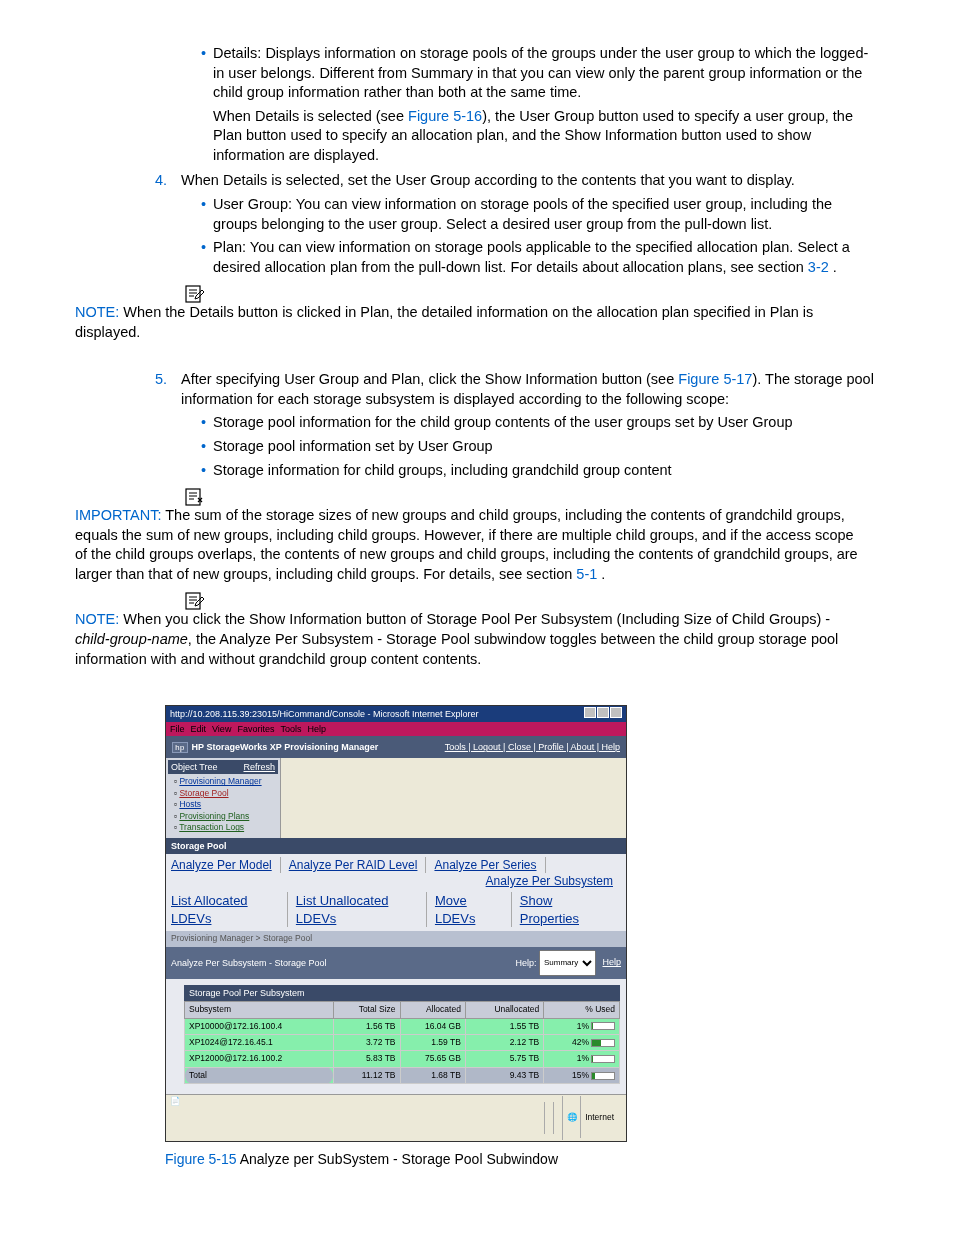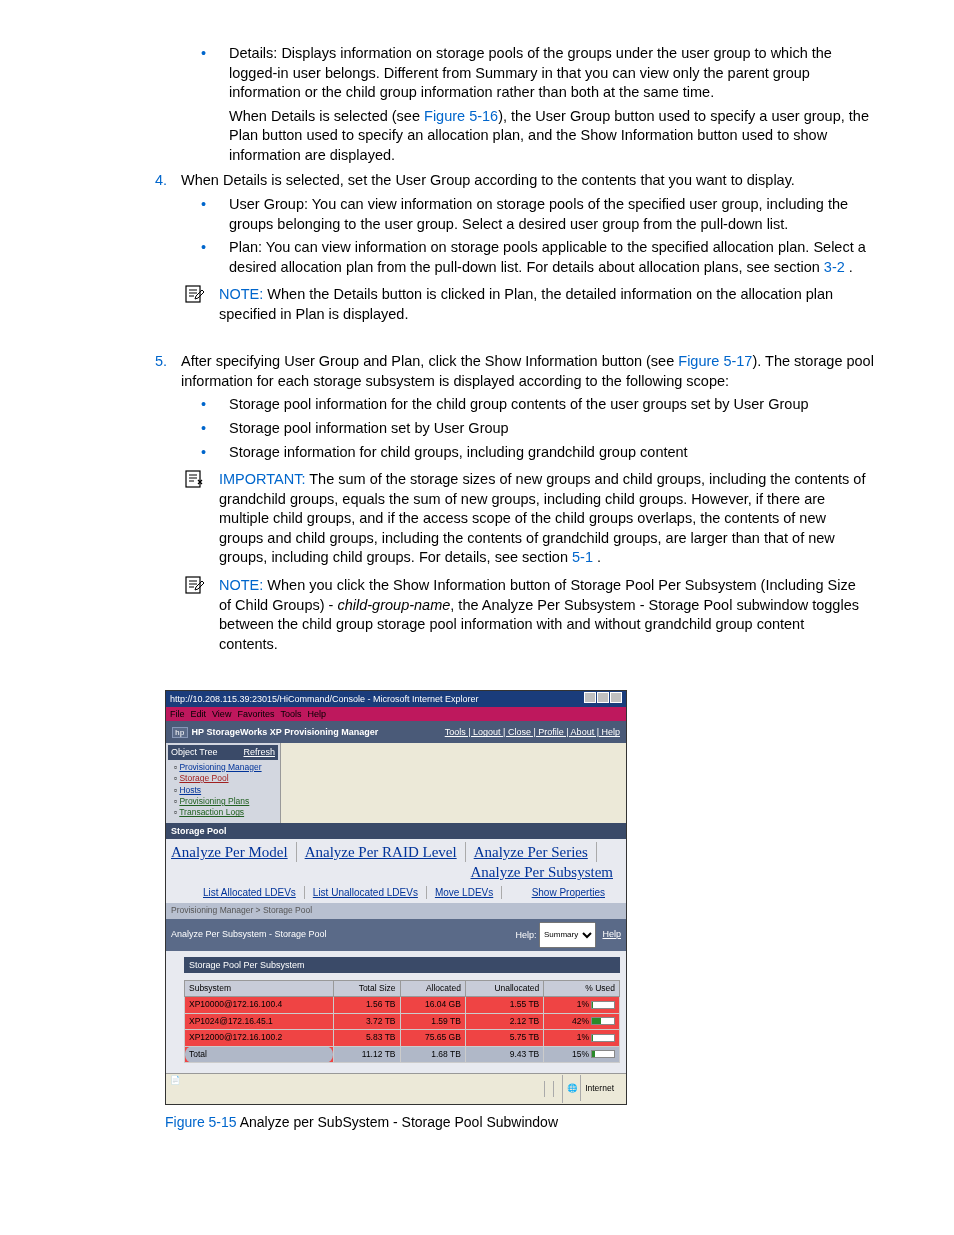--- a/index.html
+++ b/index.html
@@ -10,22 +10,22 @@
     padding: 40px 75px 30px 75px;
     width: 954px;
     box-sizing: border-box;
     line-height: 1.35;
   }
   .step-row { display:flex; margin:6px 0 4px 0; }
   .step-num { width:22px; color:#0066cc; flex-shrink:0; text-align:right; margin-right:14px; margin-left:70px;}
   .step-body { flex:1; }
   .bullet-row { display:flex; margin:4px 0; }
   .bullet { color:#0066cc; margin-left:126px; width:12px; flex-shrink:0;}
-  .bullet-body { flex:1; margin-left:16px;}
-  .note-row { display:flex; margin:8px 12px 4px 0; }
+  .bullet-body { flex:1; margin-left:0;}
+  .note-row { display:flex; margin:8px 12px 4px 0;flex-direction:column; }
   .note-icon { width:20px; height:18px; margin-left:110px; margin-right:14px; flex-shrink:0;}
   .note-icon svg { width:20px; height:18px; }
   .note-body { flex:1; }
   .link { color:#0066cc; }
   .figure-wrap { margin-left:90px; margin-top:36px; }
   .figure-caption { margin-top:8px; font-size:14px;}
   
   .faux-window { width:460px; border:1px solid #333; background:#ece9d8; font-size:9px; color:#000;}
   .faux-titlebar { background:#1a3c7b; color:#fff; padding:1px 4px; display:flex; justify-content:space-between; align-items:center;}
   .faux-titlebar .btns span { display:inline-block; width:10px; height:9px; background:#c0c0c0; margin-left:1px; border:1px solid #fff;}
@@ -39,44 +39,44 @@
   .faux-tree { width:110px; background:#d3d7e0; border-right:1px solid #999; padding:2px;}
   .faux-tree-hdr { background:#3a4a68; color:#fff; padding:1px 3px; display:flex; justify-content:space-between; font-size:9px;}
   .faux-tree-hdr a { color:#fff; text-decoration:underline;}
   .faux-tree ul { list-style:none; padding:0 0 0 6px; margin:2px 0;}
   .faux-tree li { font-size:8.5px; padding:0px 0; white-space:nowrap;}
   .faux-tree li a { color:#003399; text-decoration:underline;}
   .faux-tree li.red a { color:#a02020;}
   .faux-tree li.green a { color:#206020;}
   .faux-main { flex:1; background:#e8eaf0; }
   .faux-main-hdr { background:#3a4a68; color:#fff; padding:2px 5px; font-size:9px; font-weight:bold;}
-  .faux-linkbar { padding:3px 5px; font-size:15px; display:flex; flex-wrap:wrap;font-family:Liberation Serif, serif;}
+  .faux-linkbar { padding:3px 5px; font-size:12px; display:flex; flex-wrap:wrap;}
   .faux-linkbar div { border-right:1px solid #aaa; padding:0 8px 0 0; margin-right:8px;}
   .faux-linkbar div:last-child { border-right:none; margin-left:auto; padding-right:0;}
   .faux-linkbar a { color:#003399; text-decoration:underline;}
-  .faux-linkbar2 { padding:0px 5px 4px 5px; font-size:10px; display:flex;margin-left:32px;}
+  .faux-linkbar2 { padding:0px 5px 4px 5px; font-size:13px; display:flex;}
   .faux-linkbar2 div { border-right:1px solid #aaa; padding:0 8px 0 0; margin-right:8px;}
   .faux-linkbar2 div:last-child { border-right:none; margin-left:auto;}
   .faux-linkbar2 a { color:#003399; text-decoration:underline;}
   .faux-crumb { background:#b8c0d0; padding:2px 5px; font-size:8.5px; color:#555;}
   .faux-subhdr { background:#5a6a88; color:#fff; padding:3px 5px; font-size:9px; display:flex; justify-content:space-between; align-items:center;}
   .faux-subhdr select { font-size:8px; height:26px;}
   .faux-subhdr a { color:#fff; text-decoration:underline; margin-left:4px;}
   .faux-tbl-title { background:#3a4a68; color:#fff; padding:2px 5px; font-size:9px; font-weight:normal; margin:6px 6px 0 18px;}
-  .faux-table { border-collapse:collapse; margin:7px 6px 10px 18px; width:calc(100% - 24px); background:#ef4444;}
+  .faux-table { border-collapse:collapse; margin:0 6px 10px 18px; width:calc(100% - 24px); background:#86efac;}
   .faux-table th { background:#c8ccd8; font-weight:normal; font-size:8.5px; padding:2px 4px; border:1px solid #999; text-align:right;}
   .faux-table th:first-child { text-align:left;}
   .faux-table td { font-size:8.5px; padding:2px 4px; border:1px solid #ccc; text-align:right;}
   .faux-table td:first-child { text-align:left;border-radius:8px;}
   .faux-table tr.total td { background:#b0b8c8;}
   .faux-bar { display:inline-block; width:22px; height:6px; border:1px solid #888; vertical-align:middle; margin-left:2px; background:#fff; position:relative;}
   .faux-bar i { position:absolute; left:0; top:0; bottom:0; background:#2a8a2a;}
   .faux-status { background:#ece9d8; border-top:1px solid #999; padding:1px 4px; display:flex; justify-content:space-between; font-size:8.5px;}
   .faux-status .r { display:flex; align-items:center;}
-  .faux-status .r span { border-left:1px solid #aaa; padding:8px 4px;}
+  .faux-status .r span { border-left:1px solid #aaa; padding:16px 4px;}
 </style>
 </head>
 <body>
 
 <div class="bullet-row">
   <div class="bullet">•</div>
   <div class="bullet-body">
     <span>Details: Displays information on storage pools of the groups under the user group to which the logged-in user belongs. Different from Summary in that you can view only the parent group information or the child group information rather than both at the same time.</span>
     <div style="height:4px"></div>
     <span>When Details is selected (see </span><span class="link">Figure 5-16</span><span>), the User Group button used to specify a user group, the Plan button used to specify an allocation plan, and the Show Information button used to show information are displayed.</span>

